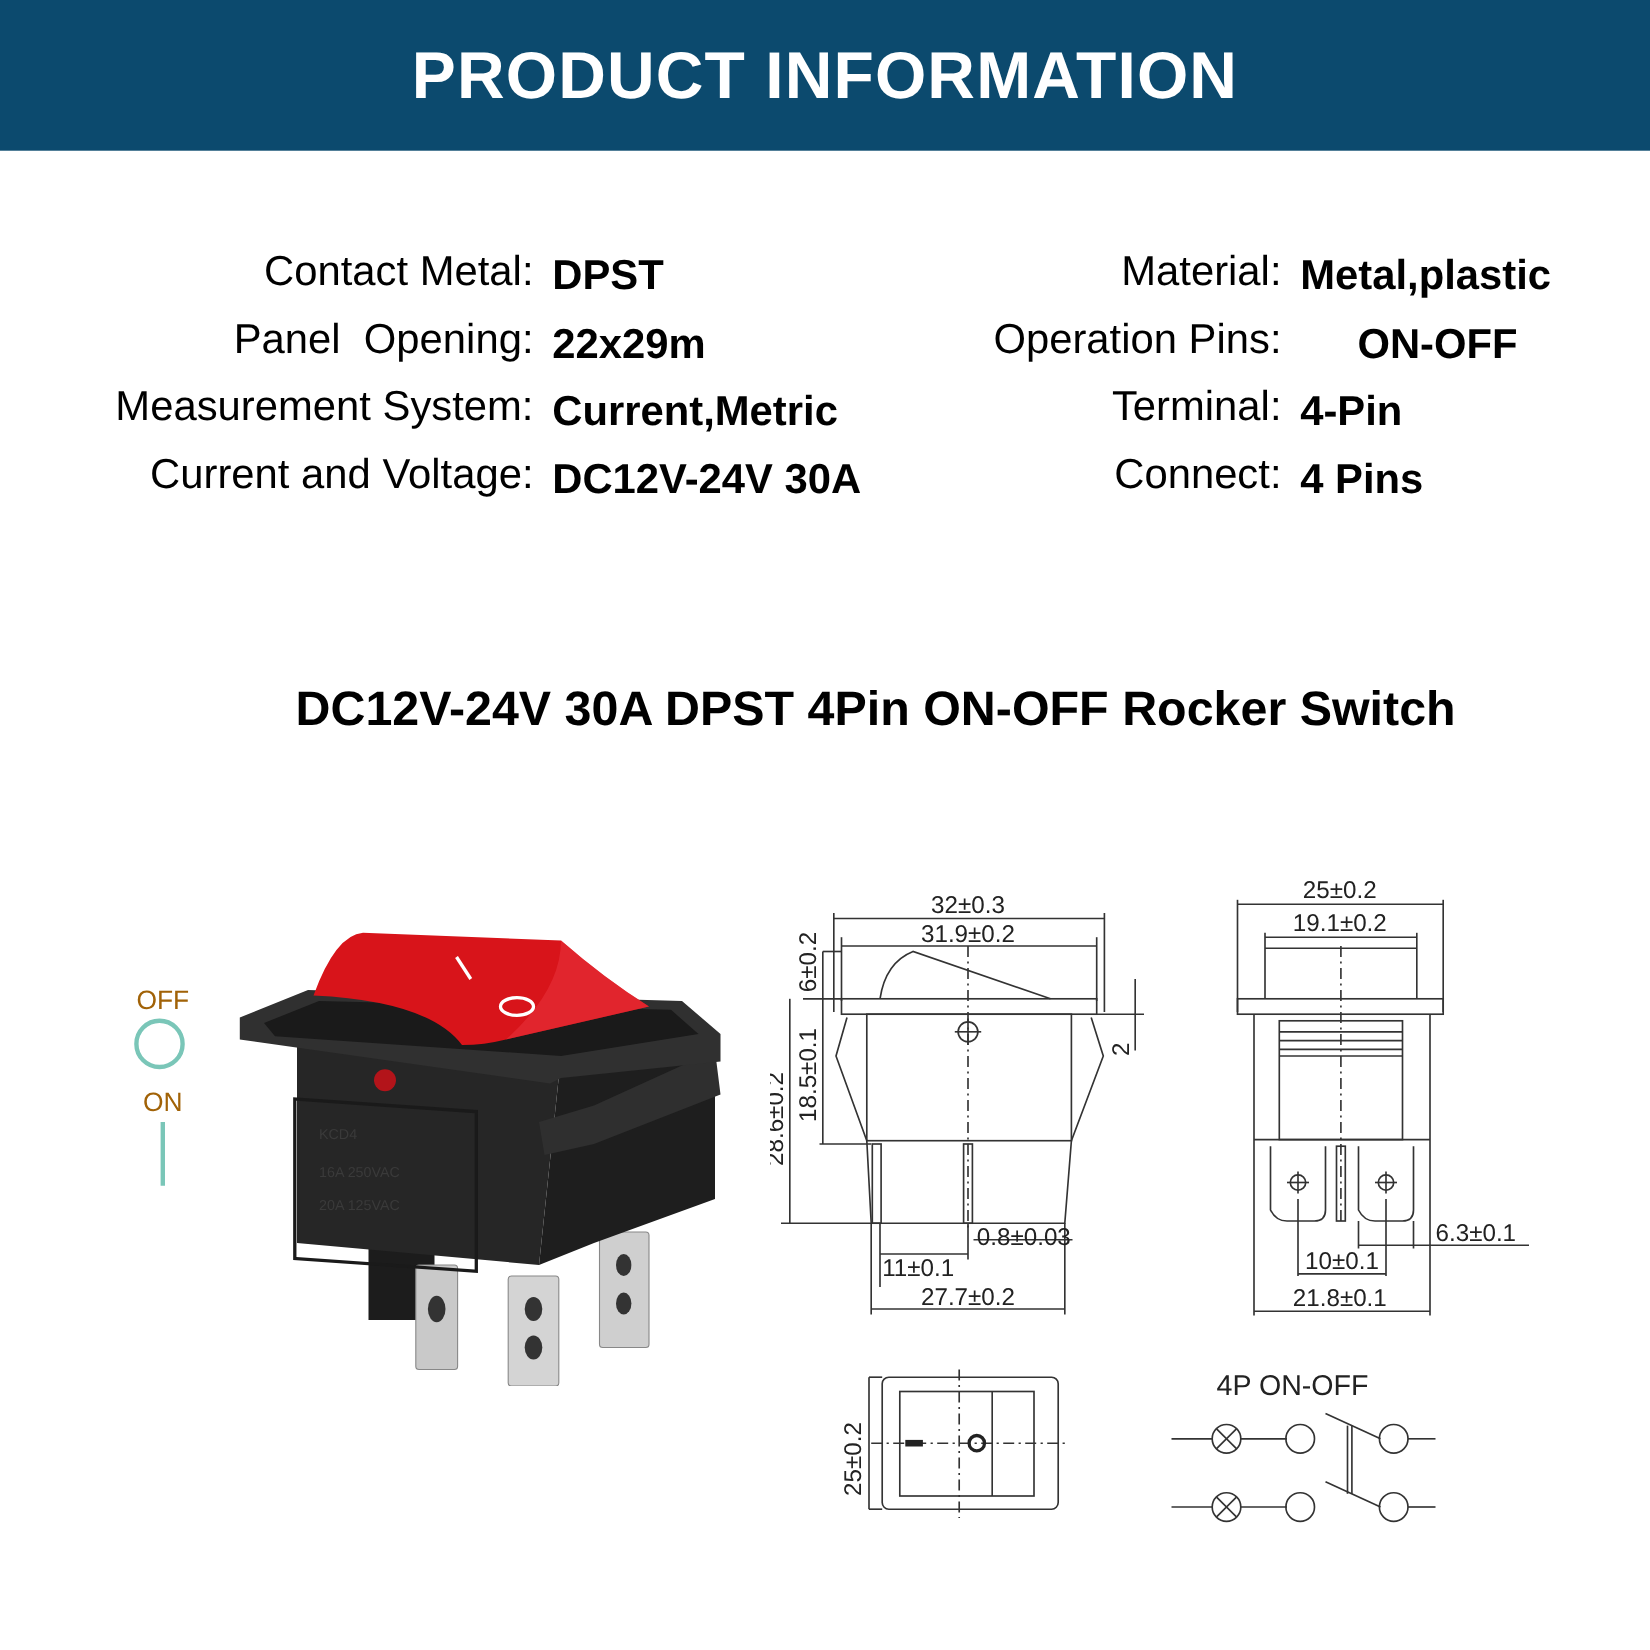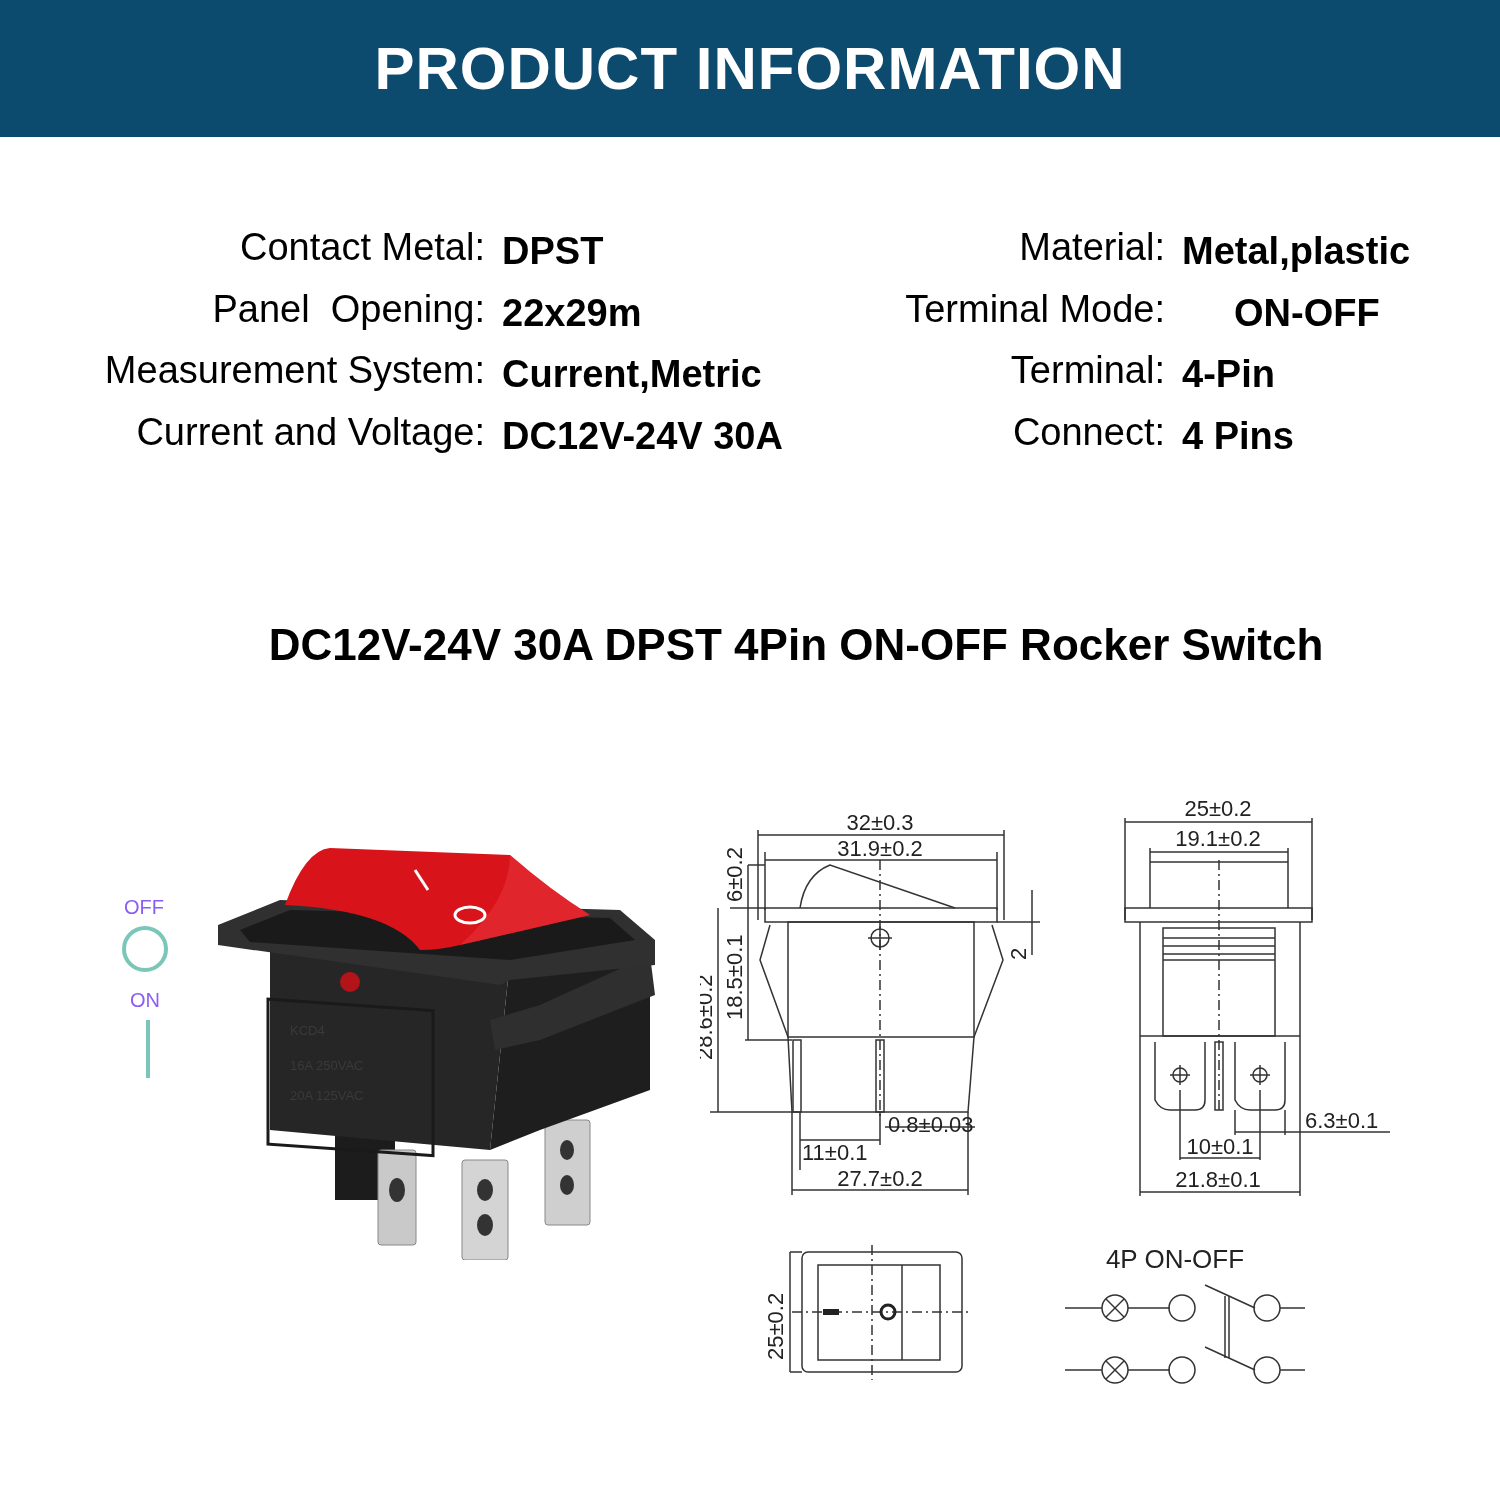--- a/index.html
+++ b/index.html
@@ -2,21 +2,21 @@
 <html><head>
 <meta charset="utf-8">
 <style>
   html, body { margin:0; padding:0; background:#ffffff; }
   body { width:1500px; height:1500px; position:relative; overflow:hidden; font-family:"Liberation Sans", sans-serif; }
   .banner { position:absolute; left:0; top:0; width:1500px; height:137px; background:#0c4a6e; display:flex; align-items:center; justify-content:center; }
   .banner-title { color:#ffffff; font-weight:bold; font-size:60px; letter-spacing:1px; }
   .spec { position:absolute; font-size:38px; line-height:44px; white-space:nowrap; }
   .spec-val { position:absolute; color:#000000; font-weight:bold; font-size:38px; white-space:nowrap; }
   .subtitle { position:absolute; left:0; top:620px; width:1592px; text-align:center; font-size:44px; font-weight:bold; color:#000; }
-  .legend { position:absolute; font-size:20px; color:#8b5cf6; }
+  .legend { position:absolute; font-size:24px; color:#a16207; }
   svg text { font-family:"Liberation Sans", sans-serif; }
 </style>
 </head>
 <body>
 
 <div class="banner">
   <span class="banner-title">PRODUCT INFORMATION</span>
 </div>
 
 <div>
@@ -30,21 +30,21 @@
   <div class="spec-val" style="left:502px;top:353px;">Current,Metric</div>
 
   <div class="spec" style="right:1015px;top:410px;margin-left:23px;"><span>Current and Voltage:</span></div>
   <div class="spec-val" style="left:502px;top:415px;">DC12V-24V 30A</div>
 </div>
 
 <div>
   <div class="spec" style="right:335px;top:225px;"><span>Material:</span></div>
   <div class="spec-val" style="left:1182px;top:230px;">Metal,plastic</div>
 
-  <div class="spec" style="right:335px;top:287px;"><span>Terminal Mode:</span></div>
+  <div class="spec" style="right:335px;top:287px;"><span>Operation Pins:</span></div>
   <div class="spec-val" style="left:1234px;top:292px;">ON-OFF</div>
 
   <div class="spec" style="right:335px;top:348px;"><span>Terminal:</span></div>
   <div class="spec-val" style="left:1182px;top:353px;">4-Pin</div>
 
   <div class="spec" style="right:335px;top:410px;"><span>Connect:</span></div>
   <div class="spec-val" style="left:1182px;top:415px;">4 Pins</div>
 </div>
 
 <div class="subtitle">DC12V-24V 30A DPST 4Pin ON-OFF Rocker Switch</div>

